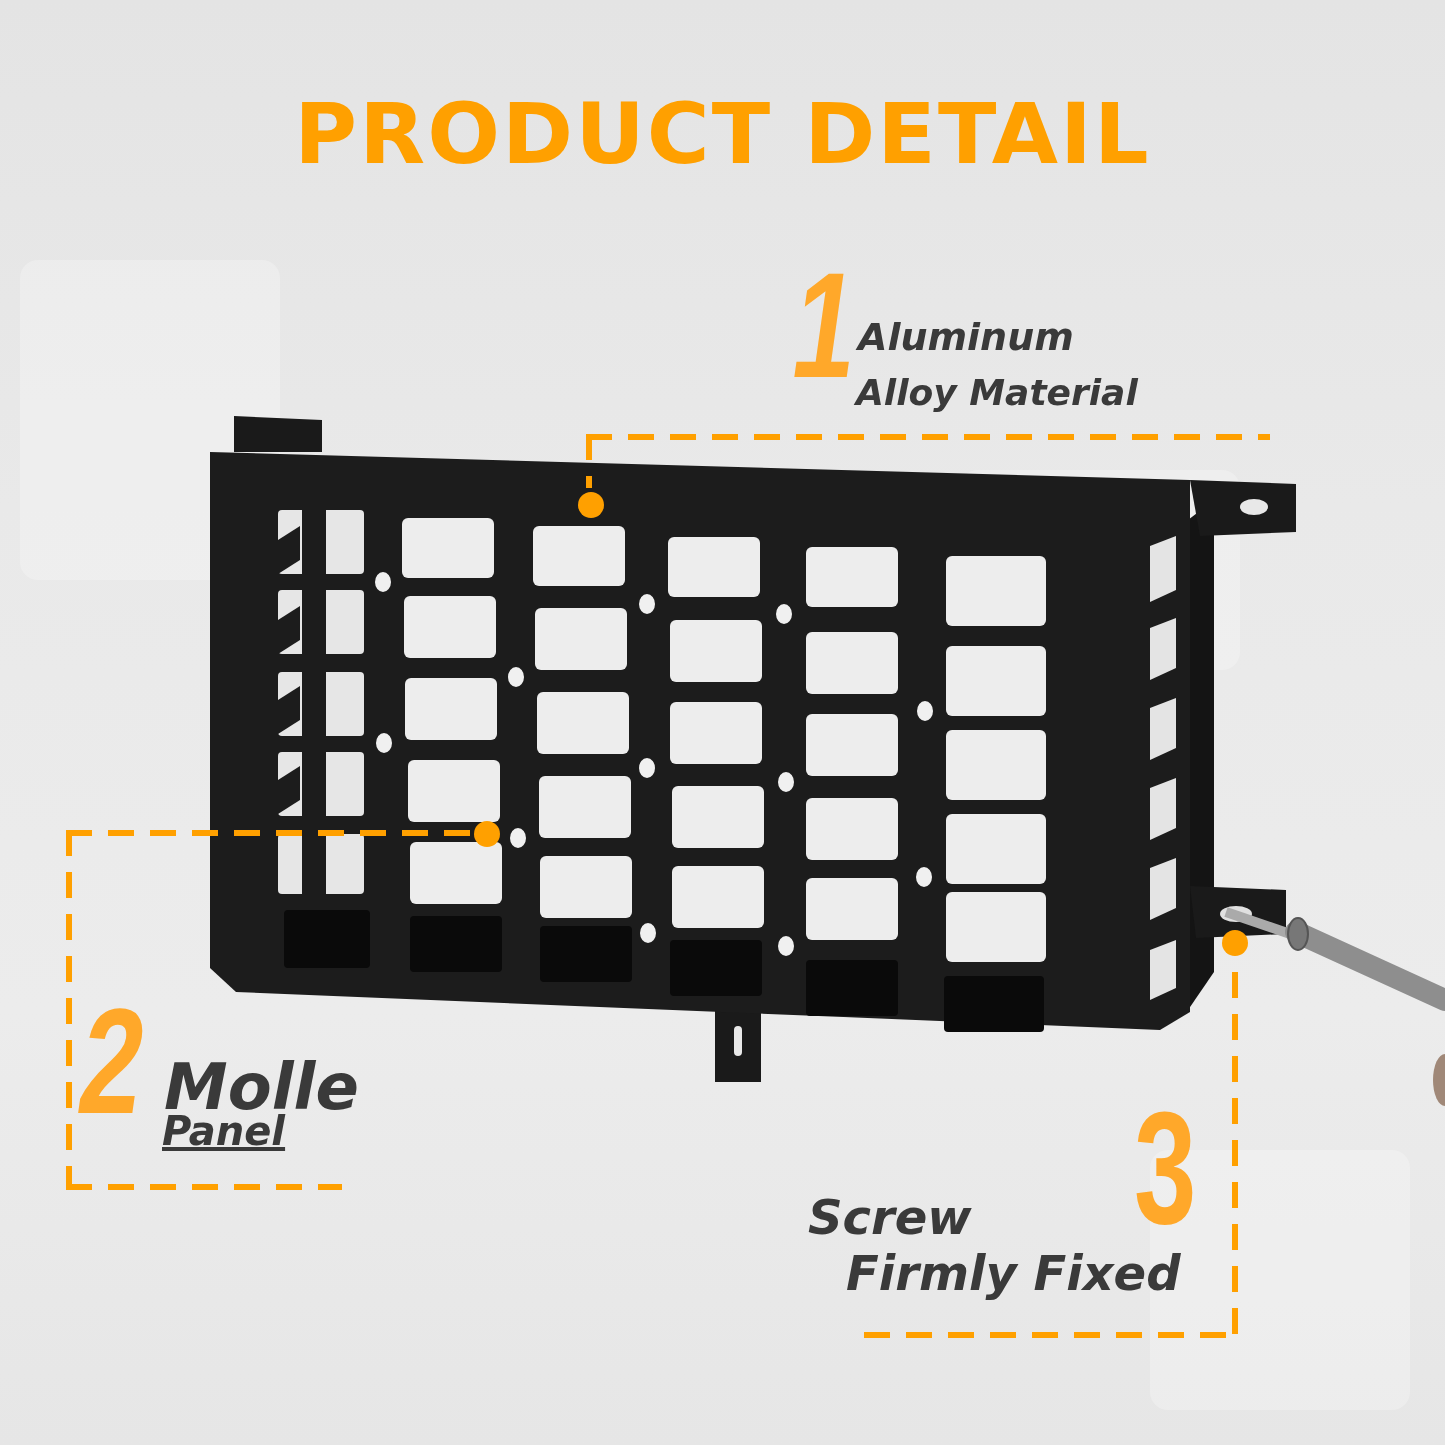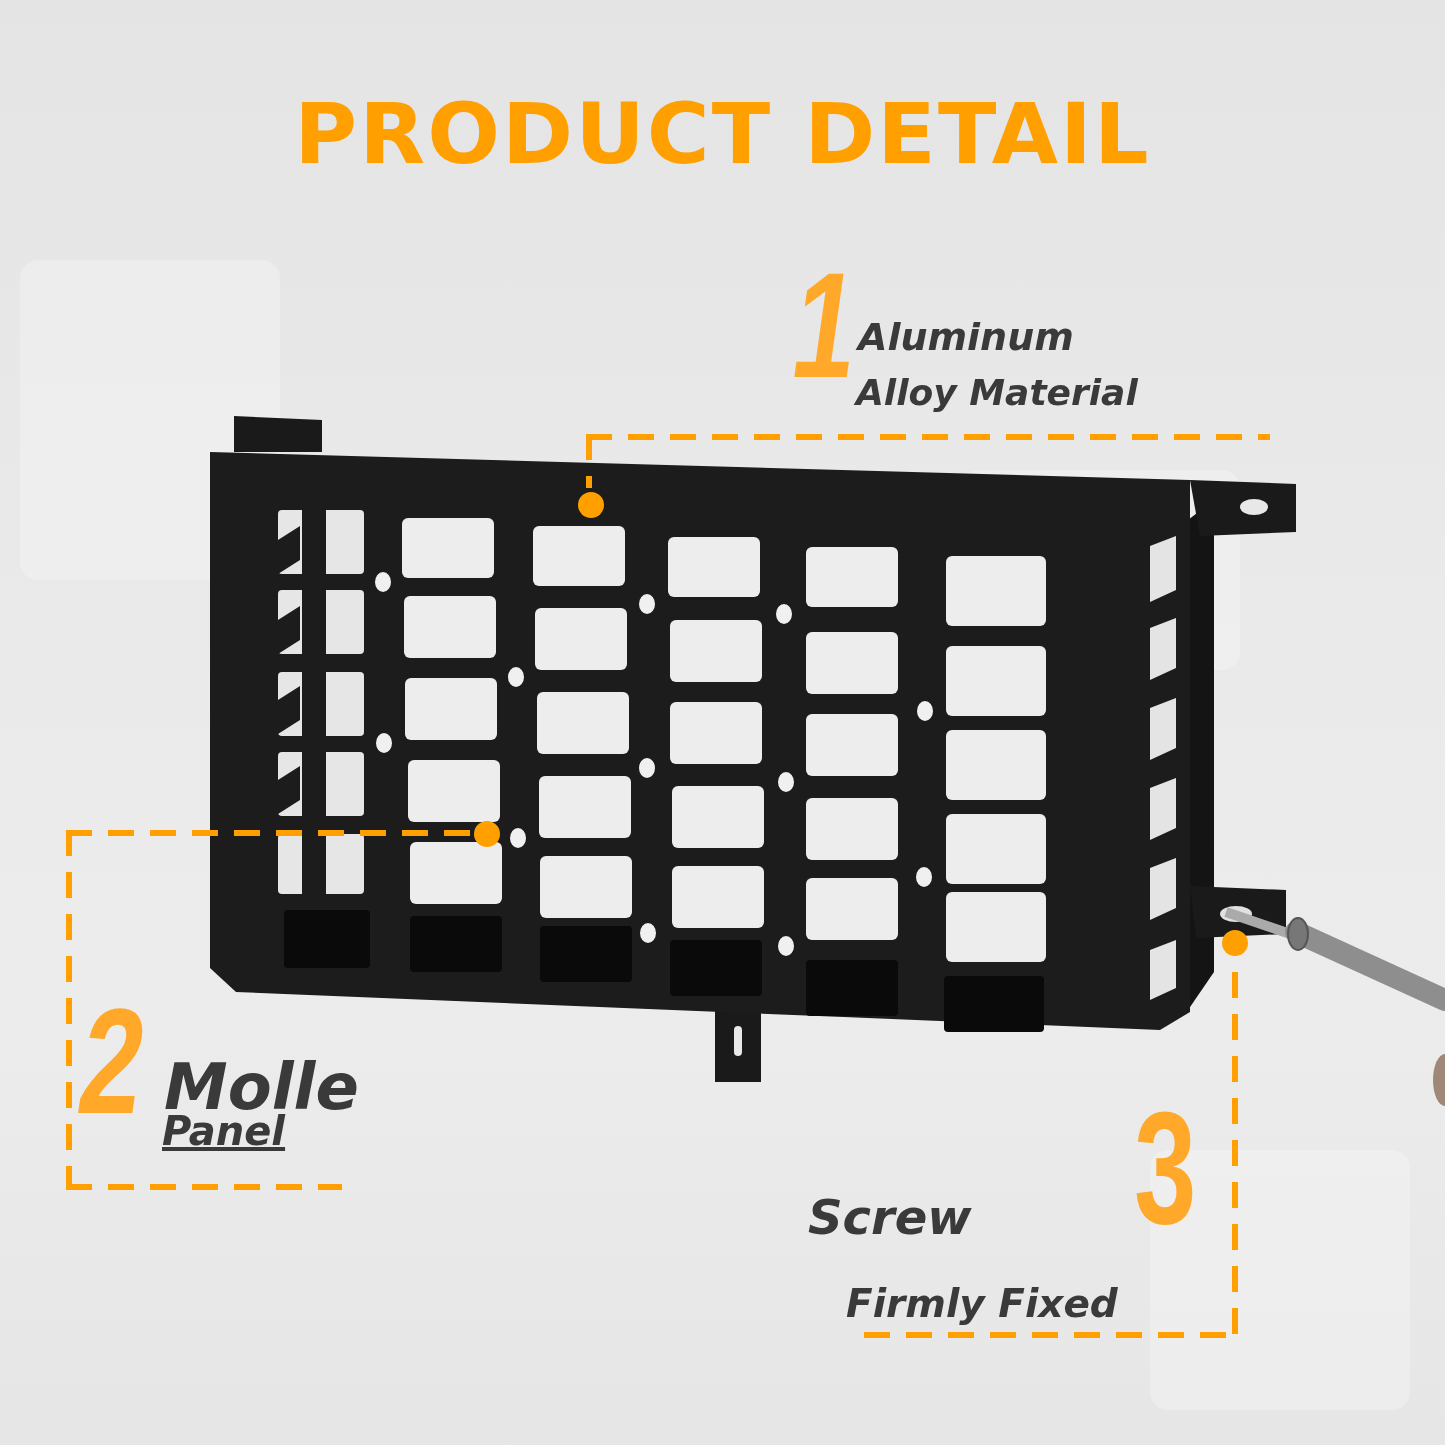--- a/index.html
+++ b/index.html
@@ -155,13 +155,13 @@
 <div class="dot" style="left:474px;top:821px;"></div>
 <div class="num" style="left:92px;top:986px;font-size:150px;transform:skewX(-8deg) scaleX(0.75);">2</div>
 <div class="feat" style="left:164px;top:1054px;font-size:64px;">Molle</div>
 <div class="feat" style="left:162px;top:1110px;font-size:40px;text-decoration:underline;">Panel</div>
 
 <div class="dot" style="left:1222px;top:930px;"></div>
 <div class="dash-v" style="left:1232px;top:972px;height:366px;"></div>
 <div class="dash-h" style="left:864px;top:1332px;width:374px;"></div>
 <div class="num" style="left:1134px;top:1088px;font-size:160px;transform:scaleX(0.7);">3</div>
 <div class="feat" style="left:808px;top:1192px;font-size:48px;">Screw</div>
-<div class="feat" style="left:846px;top:1248px;font-size:39px;margin-top:36px;">Firmly Fixed</div>
+<div class="feat" style="left:846px;top:1248px;font-size:48px;">Firmly Fixed</div>
 
 </body></html>

